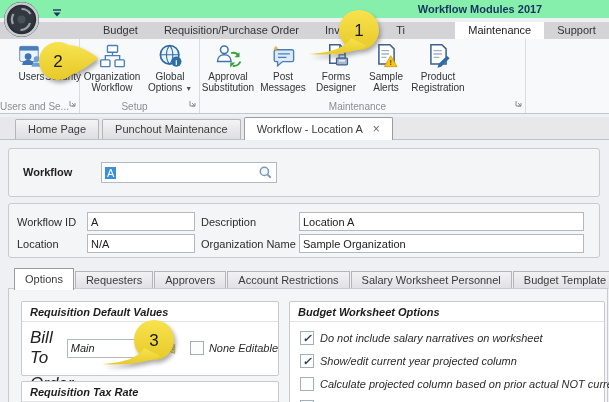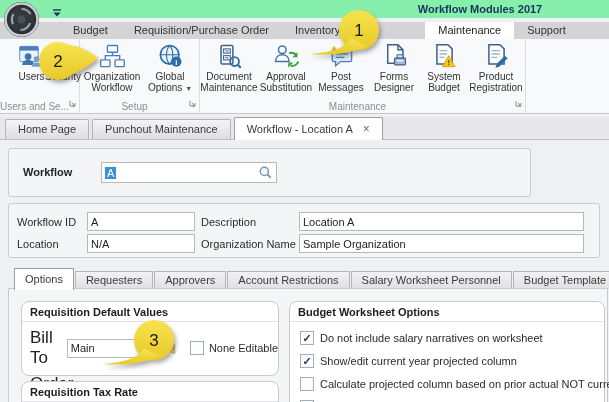--- a/index.html
+++ b/index.html
@@ -7,47 +7,47 @@
     font-family:"Liberation Sans",sans-serif;background:#eef0f3;color:#222;
     -webkit-font-smoothing:antialiased;}
   
   .titlebar{position:absolute;left:0;top:0;width:609px;height:18px;background:#86efac;}
   .qat{position:absolute;left:52px;top:3px;cursor:pointer;}
   .title-text{position:absolute;left:370px;top:3px;width:220px;text-align:center;
     font-size:11px;font-weight:bold;color:#17355e;}
   .logo{position:absolute;left:3px;top:1px;width:37px;height:37px;z-index:20;}
   
   .rtabs{position:absolute;left:0;top:22px;width:609px;height:28px;background:#d4d4d7;
-    display:flex;padding-left:60px;box-sizing:border-box;}
+    display:flex;padding-left:90px;box-sizing:border-box;}
   .rtab{font-size:11px;line-height:17px;padding:0 13px;color:#333;white-space:nowrap;cursor:pointer;}
   .rtab.active{background:#fff;color:#222;}
   
   .ribbon{position:absolute;left:0;top:39px;width:609px;height:74px;background:#f8f9fb;
     border-bottom:1px solid #c6c6ca;display:flex;}
   .rgroup{position:relative;border-right:1px solid #dcdce0;box-sizing:border-box;height:74px;}
   .ritems{display:flex;align-items:flex-start;height:58px;}
   .ritem{text-align:center;cursor:pointer;padding-top:2px;}
   .ricon{height:30px;display:flex;align-items:center;justify-content:center;}
   .rlabel{font-size:10px;line-height:10.5px;color:#333;margin-top:1px;}
   .dd{font-size:7px;color:#555;}
   .glabel{position:absolute;left:0;right:10px;bottom:1px;text-align:center;
     font-size:10px;color:#8d8d92;white-space:nowrap;overflow:hidden;}
   .launcher{position:absolute;right:3px;bottom:2px;cursor:pointer;}
   
   .doctabs{position:absolute;left:0;top:117px;width:609px;height:23px;background:#e8e8eb;
-    border-bottom:1px solid #bfbfc4;display:flex;align-items:flex-end;padding-left:5px;box-sizing:border-box;}
+    border-bottom:1px solid #bfbfc4;display:flex;align-items:flex-end;padding-left:15px;box-sizing:border-box;}
   .dtab{height:19px;line-height:19px;font-size:11px;color:#3a3a3a;padding:0 12px;
     background:linear-gradient(#f4f4f6,#dedee2);border:1px solid #b4b4b9;border-bottom:none;
     border-radius:2px 2px 0 0;margin-right:3px;cursor:pointer;white-space:nowrap;}
   .dtab.active{height:22px;line-height:22px;background:#fff;border-color:#9b9ba1;
     margin-bottom:-1px;z-index:2;display:flex;align-items:center;gap:10px;}
   .closex{font-size:12px;color:#6a6a70;line-height:10px;cursor:pointer;}
   
   .panel{position:absolute;background:#f4f5f7;border:1px solid #c7cacf;border-radius:3px;box-sizing:border-box;}
-  .p1{left:8px;top:148px;width:523px;height:49px;}
+  .p1{left:8px;top:148px;width:592px;height:49px;}
   .p1 .flabel{position:absolute;left:14px;top:17px;font-size:11px;font-weight:bold;color:#1f1f1f;}
   .searchbox{position:absolute;left:92px;top:13px;width:176px;height:21px;}
   .tbox{background:#fff;border:1px solid #b4b8bf;box-sizing:border-box;display:flex;
     align-items:center;font-size:11px;padding:0 3px;height:100%;cursor:text;}
   .sel{background:#3a8fd9;color:#fff;padding:0 2px;}
   .mag{margin-left:auto;display:flex;cursor:pointer;}
   .p2{left:8px;top:203px;width:592px;height:55px;}
   .frow2{position:absolute;left:8px;right:0;height:19px;display:flex;align-items:center;}
   .r1{top:8px;} .r2{top:30px;}
   .lblA{width:70px;font-size:11px;color:#2b2b2b;}
@@ -56,21 +56,21 @@
   .inB{flex:1;margin-right:15px;height:19px;}
   
   .dettabs{position:absolute;left:8px;top:268px;width:601px;height:21px;display:flex;
     align-items:flex-end;padding-left:6px;box-sizing:border-box;}
   .ttab{height:17px;line-height:17px;font-size:11px;color:#3a3a3a;padding:0 10px;
     background:linear-gradient(#f2f2f4,#e0e0e4);border:1px solid #b4b4b9;border-bottom:none;
     margin-right:1px;white-space:nowrap;cursor:pointer;}
   .ttab.active{height:21px;line-height:21px;background:#fff;border-color:#9b9ba1;margin-bottom:-1px;z-index:3;}
   .bigpanel{left:8px;top:288px;width:600px;height:124px;border-radius:0;}
   
-  .gbox{position:absolute;background:#fff;border:1px solid #c9c9ce;border-radius:8px;box-sizing:border-box;}
+  .gbox{position:absolute;background:#fff;border:1px solid #c9c9ce;border-radius:2px;box-sizing:border-box;font-style:italic;}
   .gbox-hd{padding:4px 8px 3px 8px;font-size:11px;font-weight:bold;color:#1c1c1c;
     border-bottom:1px solid #e2e2e6;}
   .g1{left:12px;top:12px;width:258px;height:75px;}
   .g2{left:12px;top:92px;width:258px;height:60px;}
   .gr{left:280px;top:12px;width:316px;height:130px;}
   .frow{display:flex;align-items:center;padding-left:8px;margin-top:6px;}
   .flab{width:42px;font-size:17px;}
   .mainbox{width:104px;height:19px;}
   .book{margin-left:3px;display:flex;cursor:pointer;}
   .cb{width:12px;height:12px;background:#fdfdfe;border:1px solid #9fb0c1;margin-left:13px;
@@ -185,33 +185,20 @@
       <div class="glabel">Setup</div>
       <span class="launcher">
         <svg width="7" height="7" viewBox="0 0 7 7">
             <path d="M1 1v5h5M3 3l3 3m0-3v3h-3" stroke="#8d8d92" fill="none" stroke-width="1"></path>
           </svg>
       </span>
     </div>
 
     <div class="rgroup" style="width:326px;">
       <div class="ritems">
-        <div class="ritem" style="width:58px;">
-          <span class="ricon">
-            <svg width="27" height="27" viewBox="0 0 32 32">
-              <rect x="6" y="3" width="14" height="22" rx="1.5" fill="#fff" stroke="#3f5f8f" stroke-width="1.8"></rect>
-              <rect x="9" y="7" width="8" height="5" fill="none" stroke="#3f5f8f" stroke-width="1.3"></rect>
-              <rect x="9" y="15" width="8" height="5" fill="none" stroke="#3f5f8f" stroke-width="1.3"></rect>
-              <path d="M11 9.5h4M11 17.5h4" stroke="#3f5f8f" stroke-width="1.3"></path>
-              <circle cx="22" cy="22" r="5.2" fill="none" stroke="#2e6da4" stroke-width="2.2"></circle>
-              <path d="M25.8 25.8l3.6 3.6" stroke="#2e6da4" stroke-width="2.6"></path>
-            </svg>
-          </span>
-          <div class="rlabel">Document Maintenance</div>
-        </div>
         <div class="ritem" style="width:56px;">
           <span class="ricon">
             <svg width="27" height="27" viewBox="0 0 32 32">
               <circle cx="11" cy="8" r="4.5" fill="#fff" stroke="#3f74b3" stroke-width="1.8"></circle>
               <path d="M3 22c0-5 3.5-8 8-8s8 3 8 8z" fill="#fff" stroke="#3f74b3" stroke-width="1.8"></path>
               <path d="M19 12a8 7 0 0 1 9 3" fill="none" stroke="#3ba13b" stroke-width="2.4"></path>
               <path d="M29 11v6h-6z" fill="#3ba13b"></path>
               <path d="M30 22a8 7 0 0 1-9 5" fill="none" stroke="#3ba13b" stroke-width="2.4"></path>
               <path d="M18 29v-6h6z" fill="#3ba13b"></path>
             </svg>
@@ -242,21 +229,21 @@
         </div>
         <div class="ritem" style="width:48px;">
           <span class="ricon">
             <svg width="27" height="27" viewBox="0 0 32 32">
               <path d="M7 2h13l5 5v18H7z" fill="#fff" stroke="#3f5f8f" stroke-width="1.8"></path>
               <path d="M10 9h9M10 13h9M10 17h6" stroke="#9fb2c8" stroke-width="1.6"></path>
               <path d="M21 15l7.5 13H13.5z" fill="#f5c518" stroke="#d99e00"></path>
               <text x="21" y="26" text-anchor="middle" font-size="9" font-weight="bold" fill="#5a4500">!</text>
             </svg>
           </span>
-          <div class="rlabel">System Budget</div>
+          <div class="rlabel">Sample Alerts</div>
         </div>
         <div class="ritem" style="width:56px;">
           <span class="ricon">
             <svg width="27" height="27" viewBox="0 0 32 32">
               <path d="M7 2h13l5 5v18H7z" fill="#fff" stroke="#3f5f8f" stroke-width="1.8"></path>
               <path d="M10 9h10M10 13h10M10 17h7" stroke="#9fb2c8" stroke-width="1.6"></path>
               <path d="M16 25l10-10 3.2 3.2-10 10-4.4 1.2z" fill="#2e6da4"></path>
             </svg>
           </span>
           <div class="rlabel">Product Registration</div>

